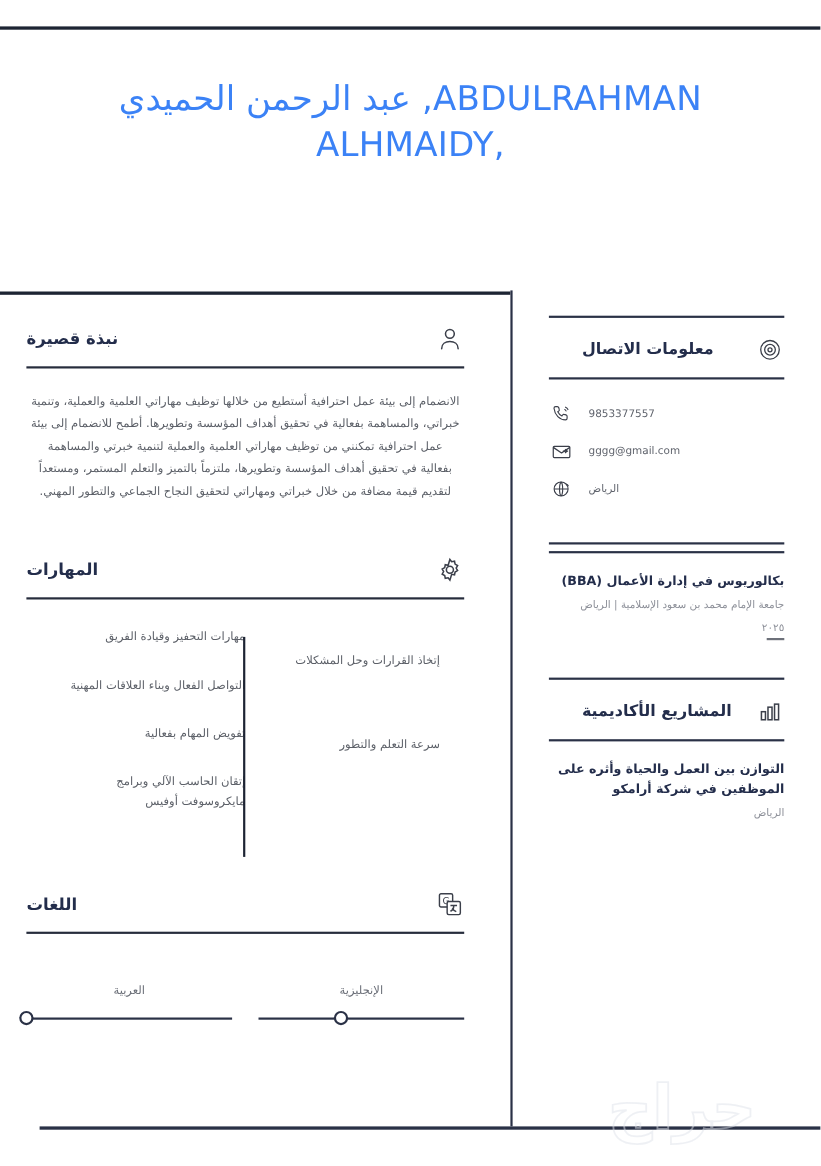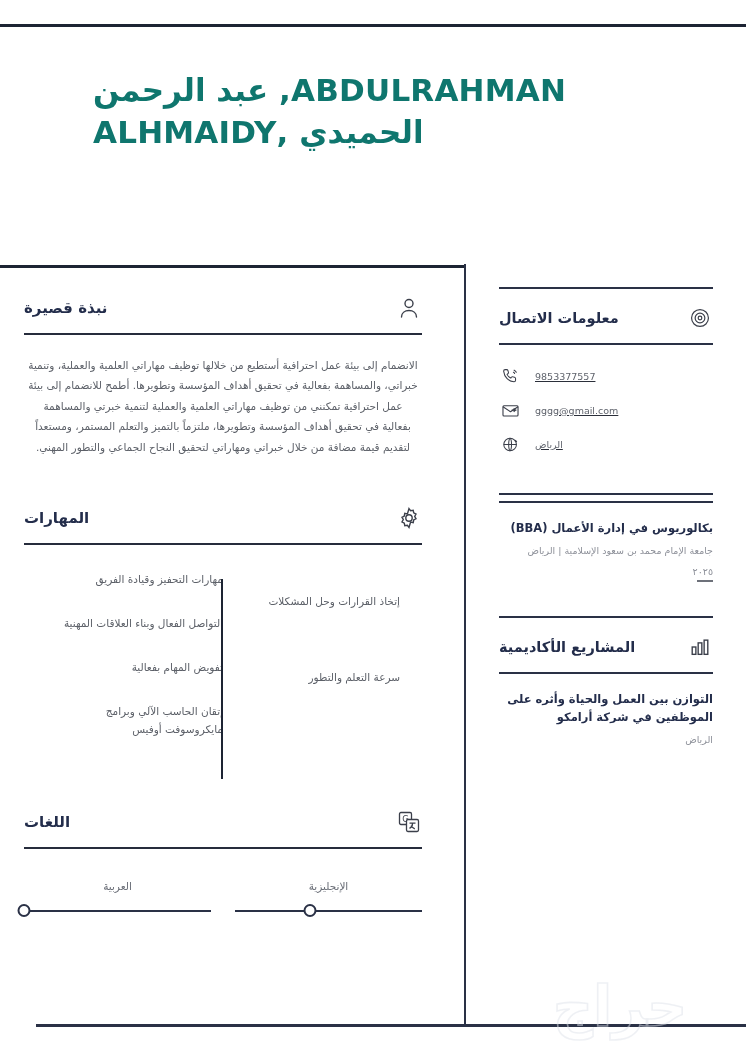--- a/index.html
+++ b/index.html
@@ -48,23 +48,23 @@
     height: 110px;
     display: flex;
     align-items: flex-start;
     justify-content: center;
     padding: 0 60px;
     box-sizing: border-box;
   }
   .header-name {
     font-size: 31px;
     line-height: 1.35;
-    font-weight: bold;
-    color: #0f766e;
-    text-align: left;
+    font-weight: normal;
+    color: #3b82f6;
+    text-align: center;
     letter-spacing: 0.2px;
     max-width: 560px;
   }
 
   
   .divider-h {
     position: absolute;
     top: 265px;
     left: 0;
     width: 464px;
@@ -105,21 +105,21 @@
     align-items: center;
     justify-content: space-between;
     height: 46px;
   }
   .sec-title {
     font-size: 15px;
     font-weight: bold;
     color: #232d4b;
     letter-spacing: 0.3px;
   }
-  .col-right .sec-title { font-size: 14.5px; }
+  .col-right .sec-title { font-size: 14.5px; margin-left: 30px; }
   .sec-icon {
     width: 26px;
     height: 26px;
     display: flex;
     align-items: center;
     justify-content: center;
     color: #3b3f4a;
   }
   .sec-icon svg { display: block; }
   .sec-rule {
@@ -166,21 +166,21 @@
     position: absolute;
     right: 50%;
     top: 8px;
     width: 2px;
     height: 200px;
     background: #1d2433;
   }
 
   
   .langs {
-    margin-top: 31px;
+    margin-top: 46px;
     display: flex;
     flex-direction: row-reverse;
     gap: 24px;
   }
   .lang-item { width: 50%; }
   .lang-label {
     font-size: 10.5px;
     color: #6a6e77;
     text-align: center;
     margin-bottom: 12px;
@@ -211,21 +211,20 @@
 
   
   .contact-list { margin-top: 14px; }
   .contact-row {
     display: flex;
     flex-direction: row-reverse;
     align-items: center;
     justify-content: flex-start;
     gap: 14px;
     height: 34px;
-    text-decoration: underline;
   }
   .contact-icon {
     width: 22px;
     height: 22px;
     flex: 0 0 22px;
     display: flex;
     align-items: center;
     justify-content: center;
     color: #3b3f4a;
   }

